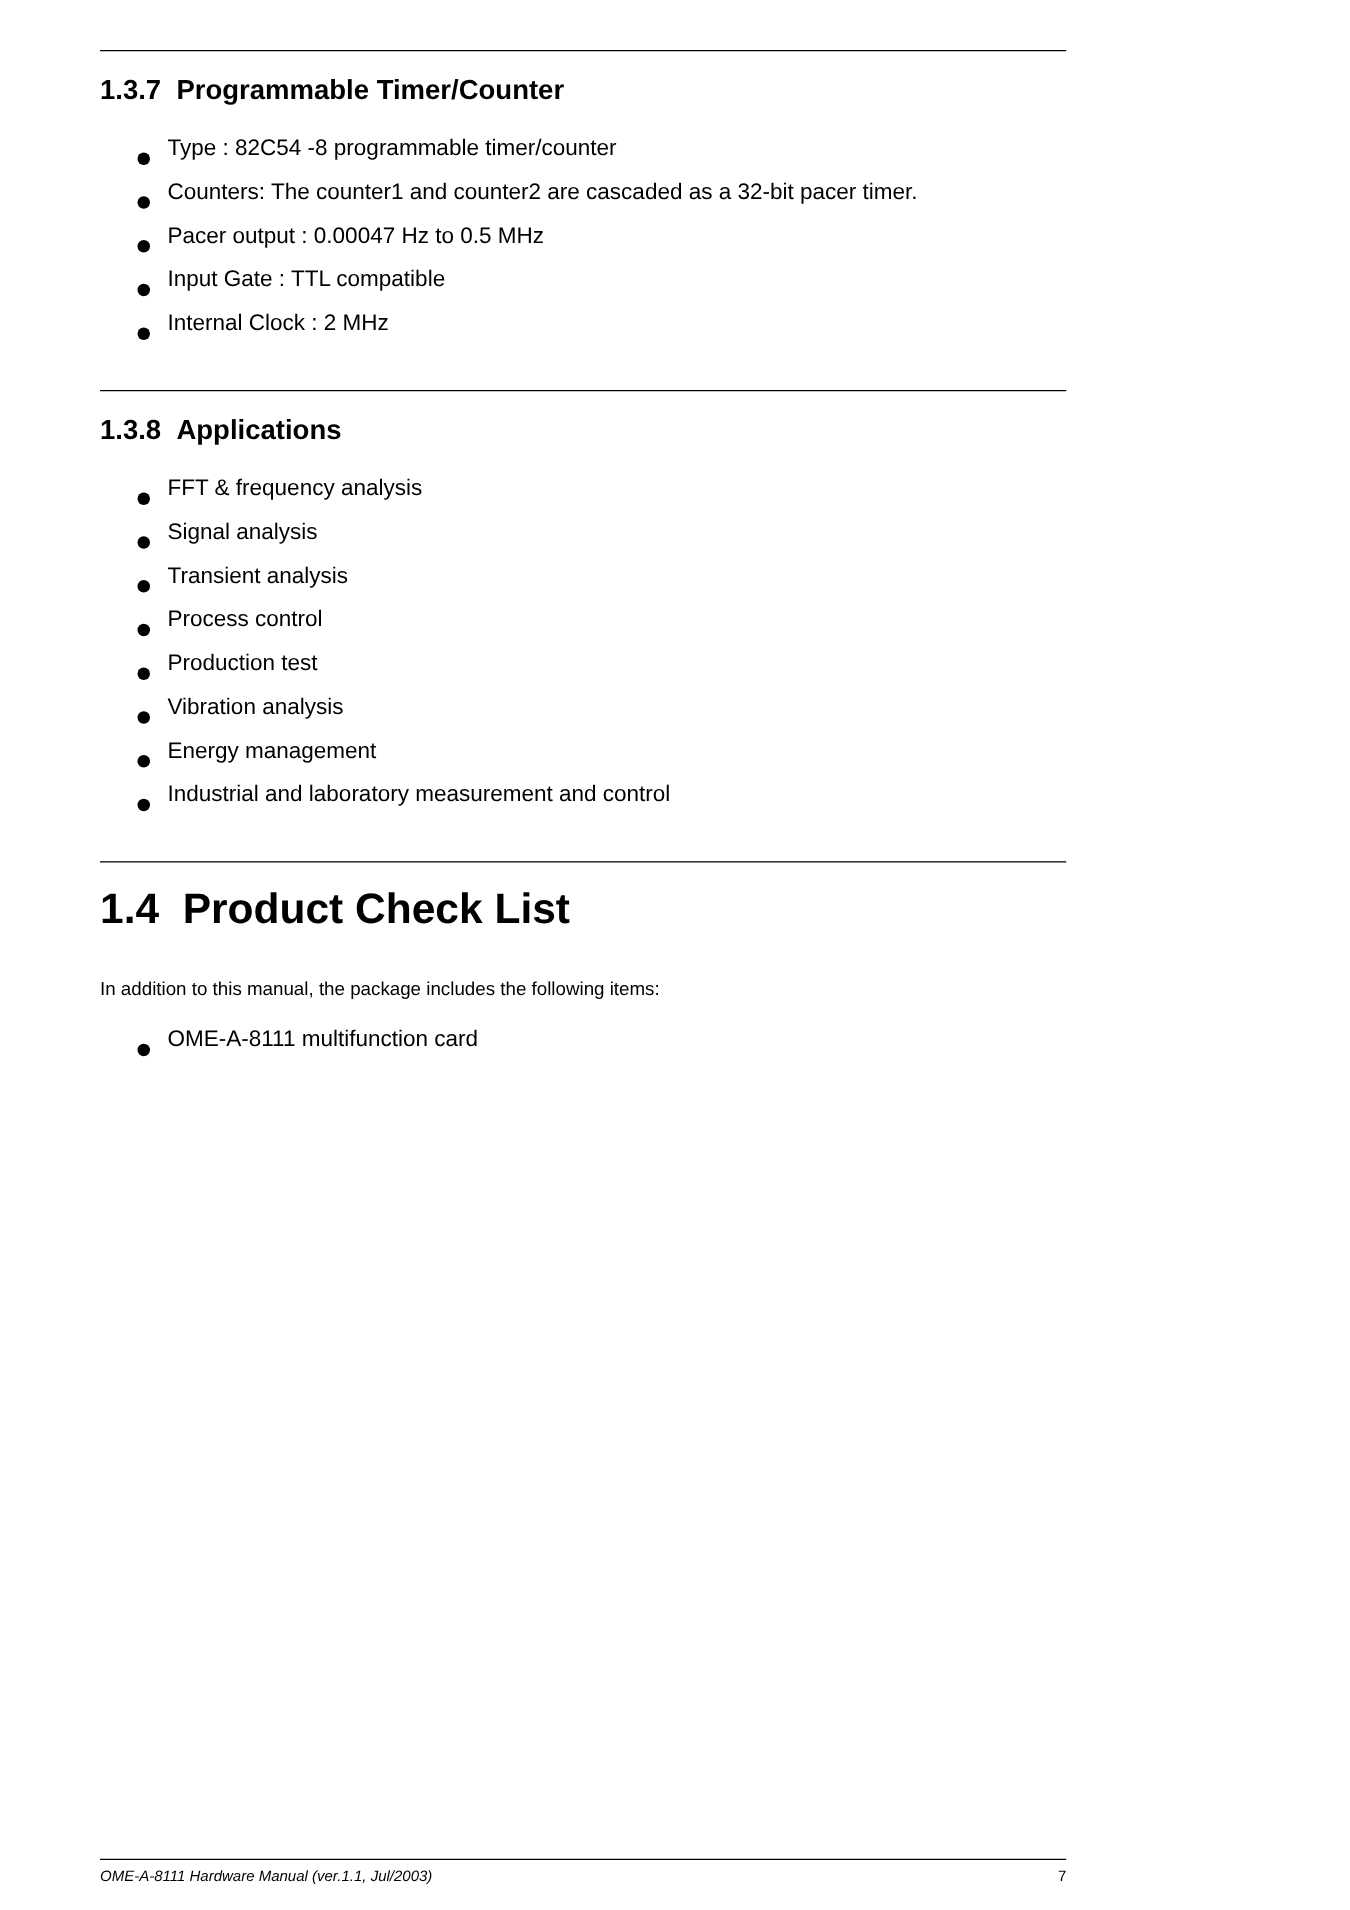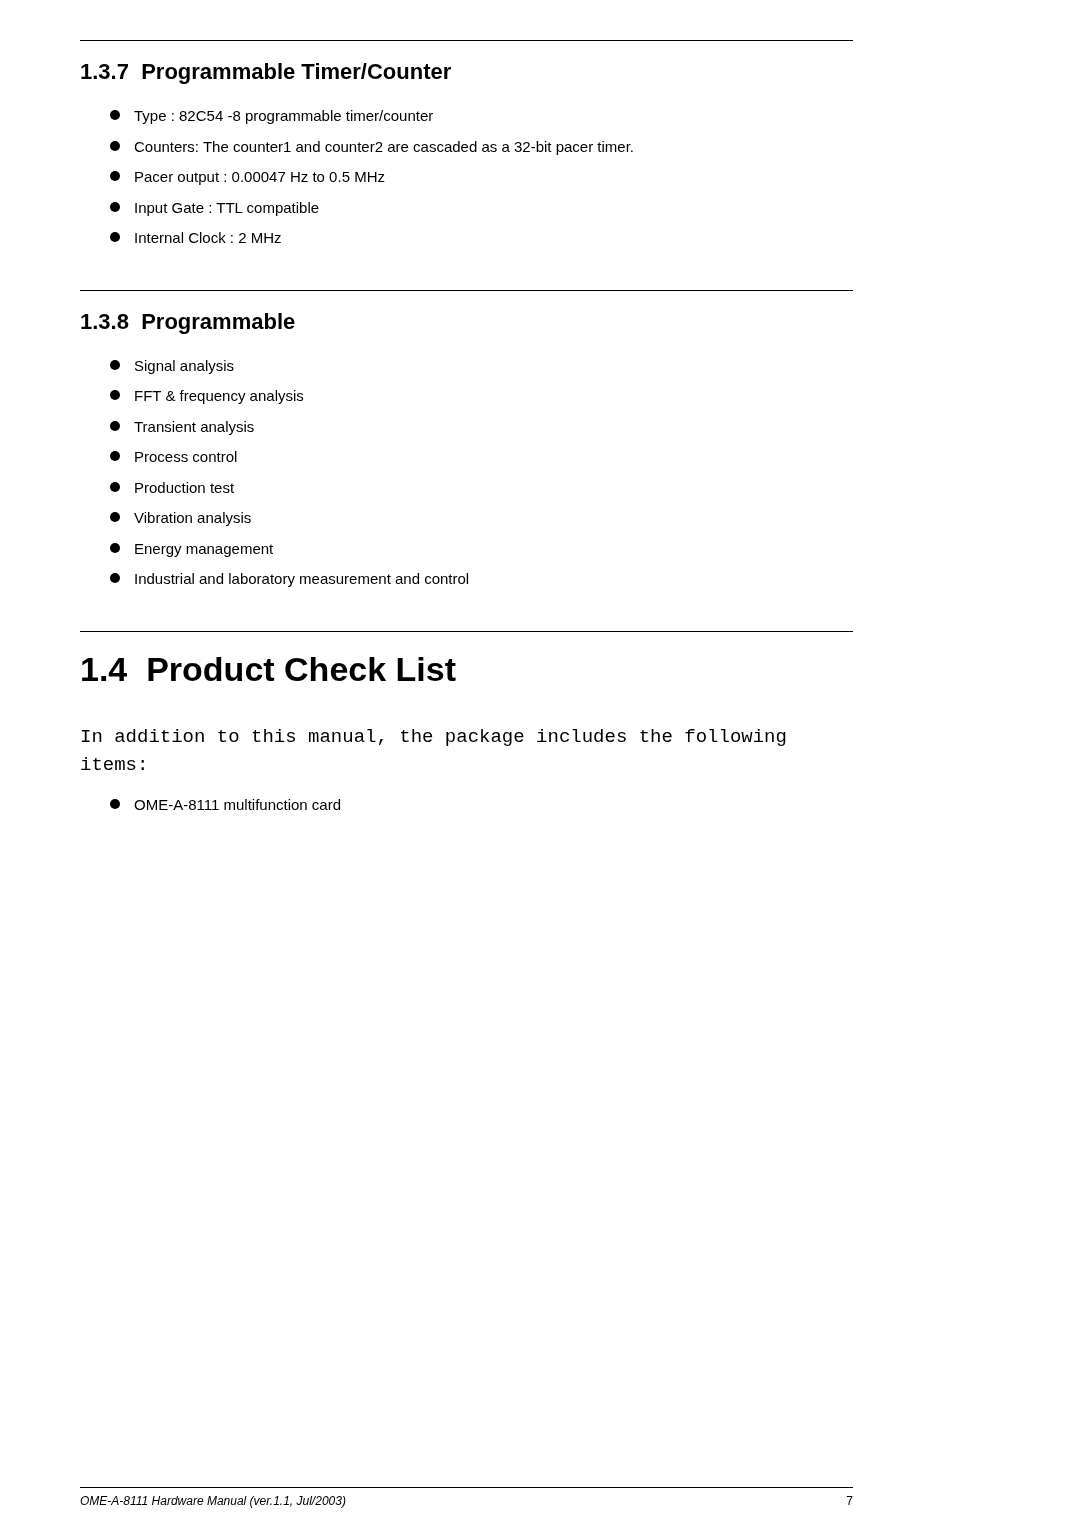--- a/index.html
+++ b/index.html
@@ -48,23 +48,23 @@
     }
 
     .bullet-list {
       list-style: none;
       padding: 0;
       margin: 0 0 0 30px;
     }
 
     .bullet-list li {
       display: flex;
-      align-items: flex-start;
+      align-items: flex-end;
       margin-bottom: 8px;
-      font-size: 15px;
+      font-size: 18px;
       line-height: 1.5;
     }
 
     .bullet-dot {
       display: inline-block;
       width: 10px;
       height: 10px;
       background: #000;
       border-radius: 50%;
       margin-right: 14px;
@@ -93,24 +93,23 @@
       font-style: italic;
       color: #000;
     }
 
     .footer-page {
       font-size: 12px;
       color: #000;
     }
 
     .intro-text {
-      font-size: 19px;
+      font-size: 15px;
       margin-bottom: 14px;
       line-height: 1.5;
-      font-family: Liberation Mono, monospace;
     }
   </style>
 </head>
 <body>
 
 <div class="page">
 
   <div class="section">
     <hr class="section-divider">
     <div class="section-title-h2">
@@ -136,30 +135,30 @@
       <li>
         <span class="bullet-dot"></span>
         <span>Internal Clock : 2 MHz</span>
       </li>
     </ul>
   </div>
 
   <div class="section section-gap">
     <hr class="section-divider">
     <div class="section-title-h2">
-      <span>1.3.8</span>&nbsp;&nbsp;<span>Programmable</span>
+      <span>1.3.8</span>&nbsp;&nbsp;<span>Applications</span>
     </div>
     <ul class="bullet-list">
       <li>
         <span class="bullet-dot"></span>
+        <span>FFT &amp; frequency analysis</span>
+      </li>
+      <li>
+        <span class="bullet-dot"></span>
         <span>Signal analysis</span>
-      </li>
-      <li>
-        <span class="bullet-dot"></span>
-        <span>FFT &amp; frequency analysis</span>
       </li>
       <li>
         <span class="bullet-dot"></span>
         <span>Transient analysis</span>
       </li>
       <li>
         <span class="bullet-dot"></span>
         <span>Process control</span>
       </li>
       <li>

